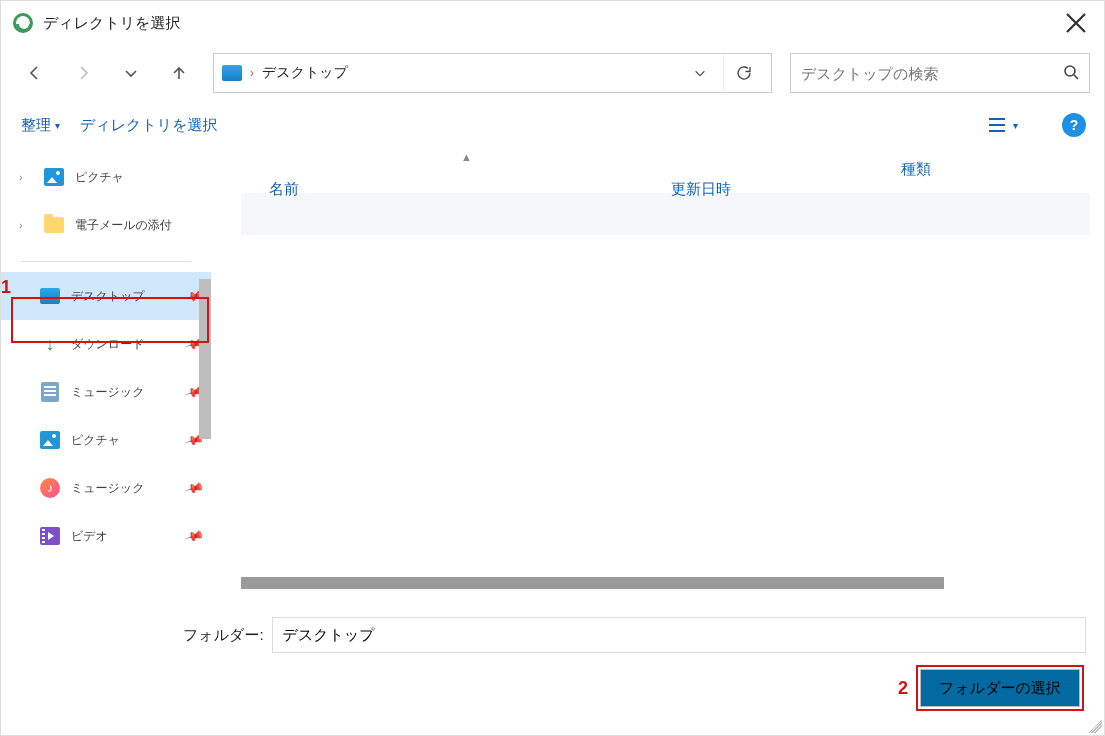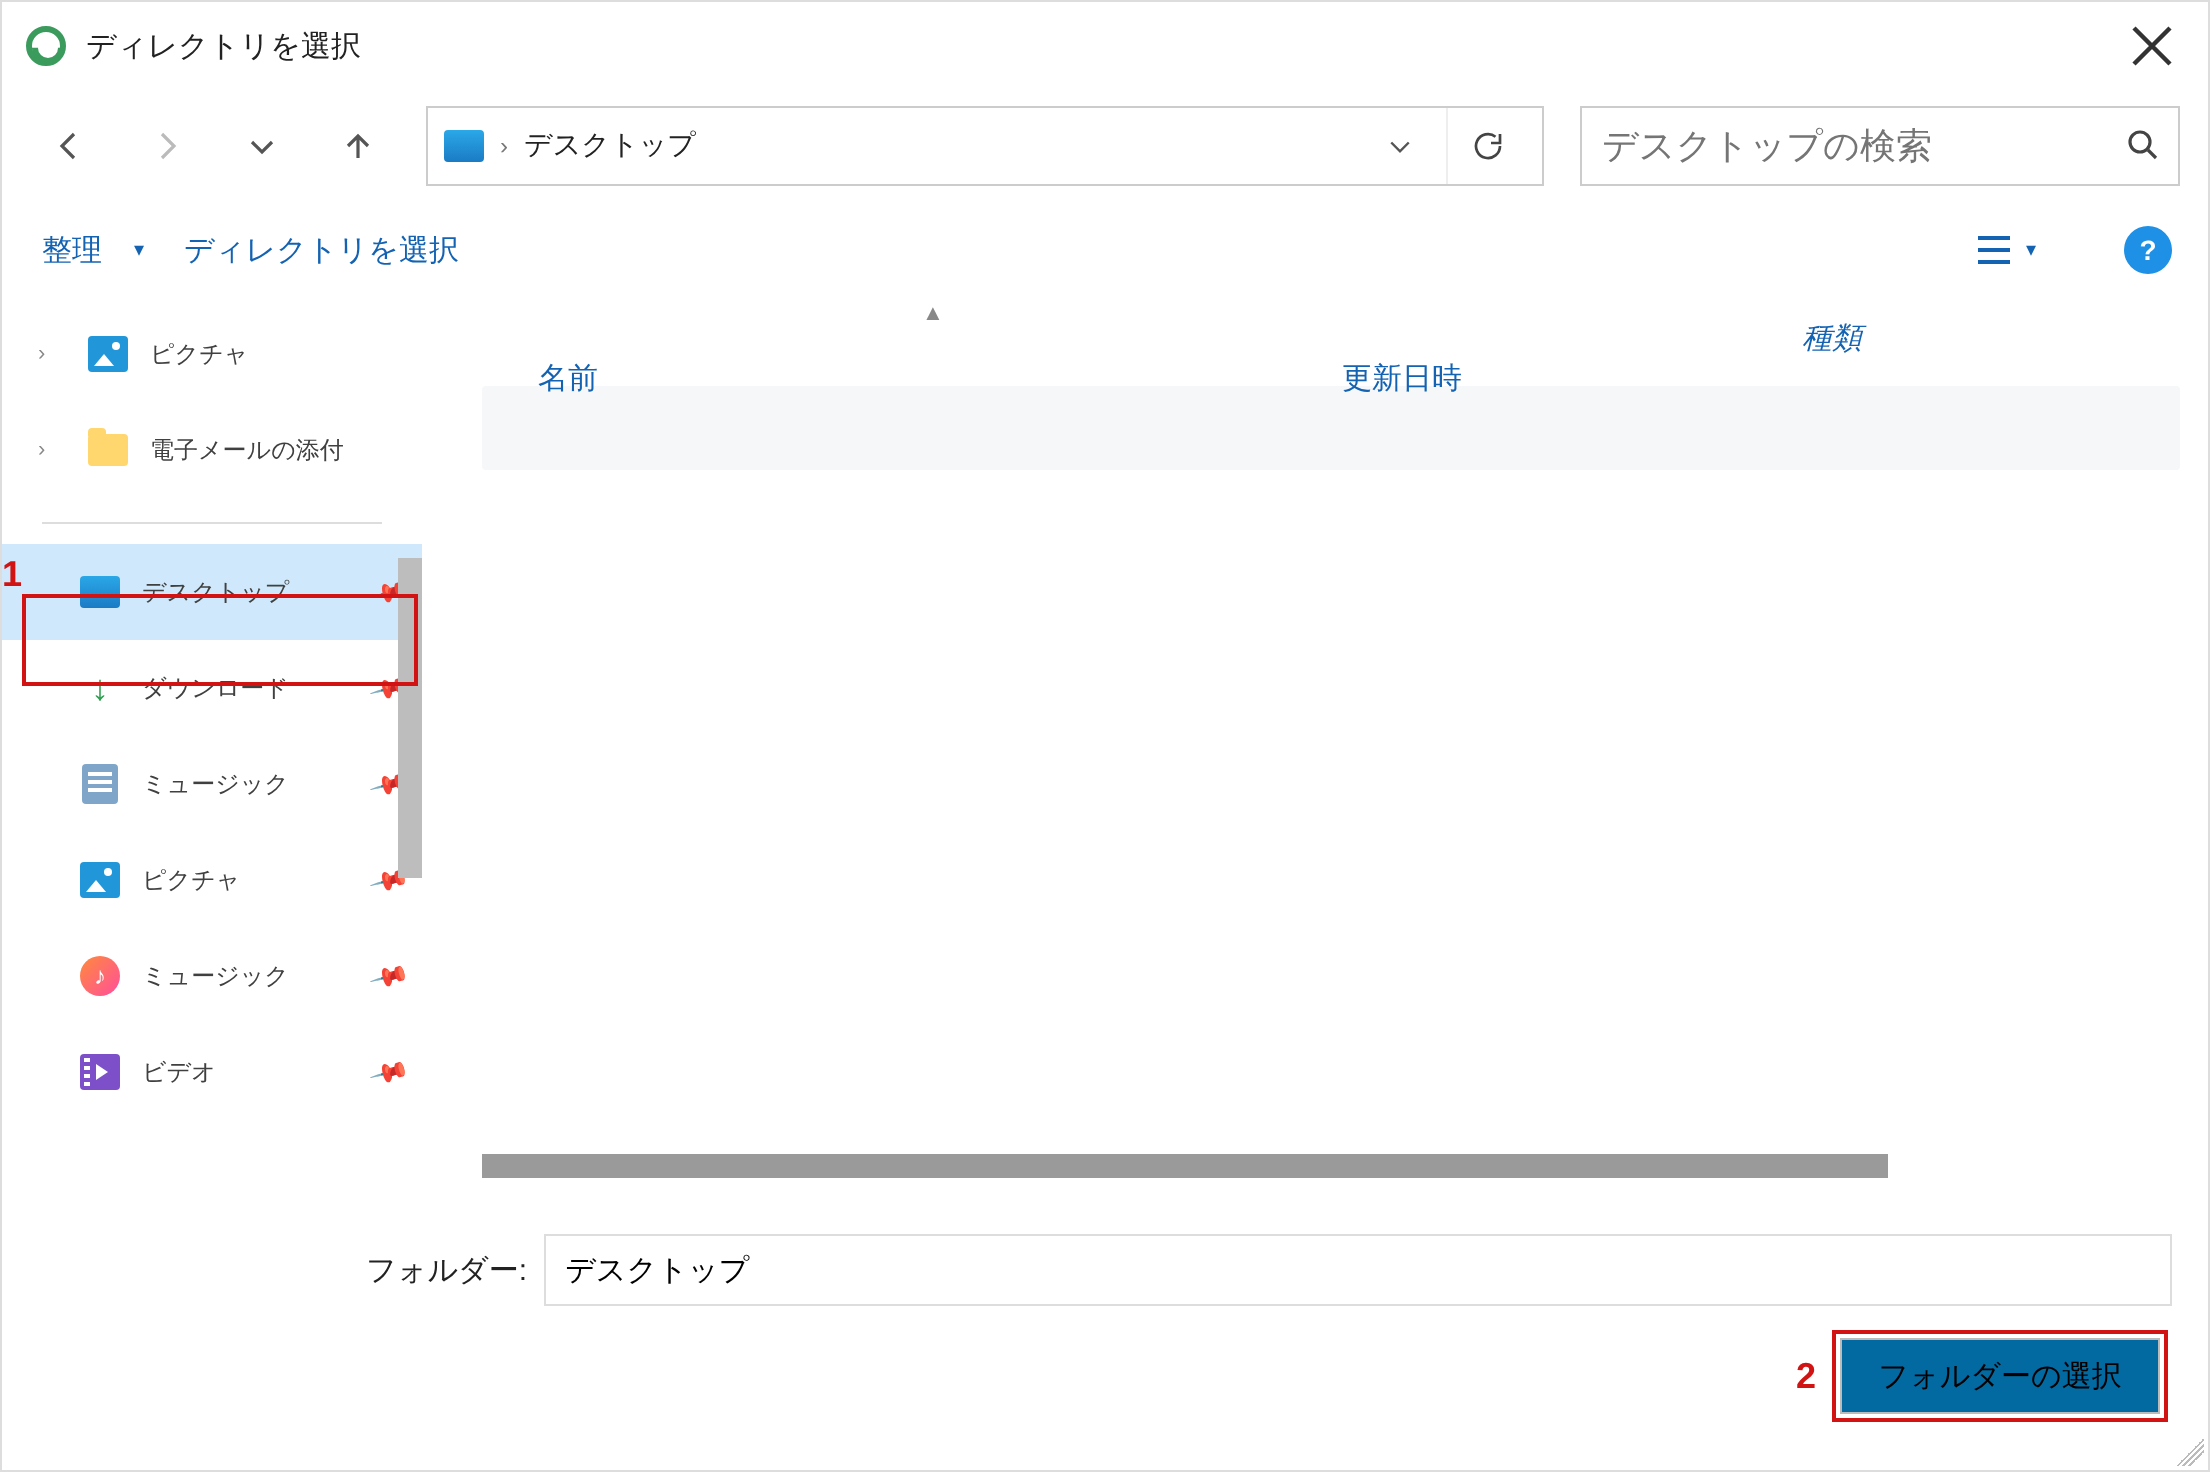--- a/index.html
+++ b/index.html
@@ -102,37 +102,37 @@
     border:1px solid #ccc;
     display:flex;
     align-items:center;
     padding:0 10px;
     color:#888;
     margin-left:10px;
   }
   .searchbox input {
     border:none; outline:none;
     flex:1;
-    font-size:18px;
+    font-size:15px;
     color:#888;
     background:transparent;
   }
   .search-icon { width:30px; text-align:right; color:#555; cursor:pointer;}
   
   .toolbar2 {
     height: 48px;
     display:flex;
     align-items:center;
     padding:0 18px 0 20px;
     gap: 20px;
   }
   .tb-item {
     color:#1463b3;
     font-size:15px;
-    display:flex;align-items:center;gap:16px;
+    display:flex;align-items:center;gap:4px;
     cursor:pointer;
   }
   .tb-caret { font-size:10px; color:#1463b3; }
   .tb-spacer { flex:1; }
   .view-btn {
     color:#1463b3;
     display:flex;align-items:center;gap:6px;
     cursor:pointer;
     padding:4px;
   }
@@ -218,21 +218,21 @@
     height:40px;
     display:flex;
     align-items:center;
     color:#1463b3;
     font-size:15px;
     position:relative;
   }
   .col-name { width:430px; padding-left:28px;margin-top:40px;}
   .col-sort { position:absolute; left:220px; top:2px; color:#888; font-size:11px;}
   .col-date { width:230px;margin-top:40px; }
-  .col-type { flex:1;font-style:italic; }
+  .col-type { flex:1; }
   .empty-row {
     height:42px;
     background:#f5f7f8;
     margin-top:4px;
     border-radius:2px;
   }
   .h-scroll{
     position:absolute;
     left:30px; right:160px; bottom:0;
     height:12px;

